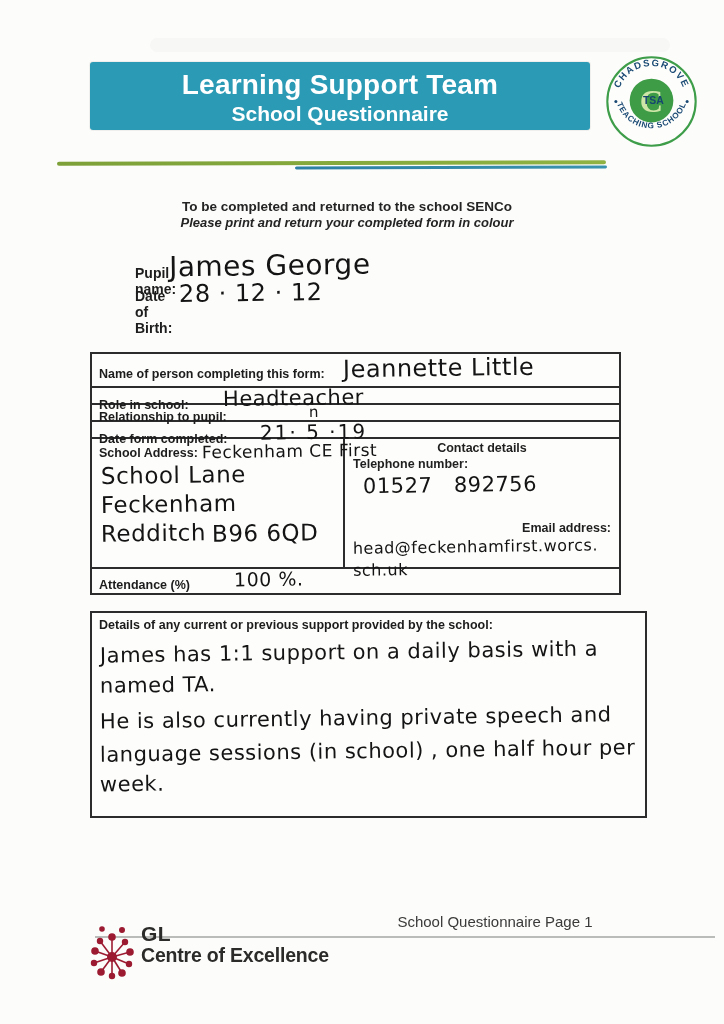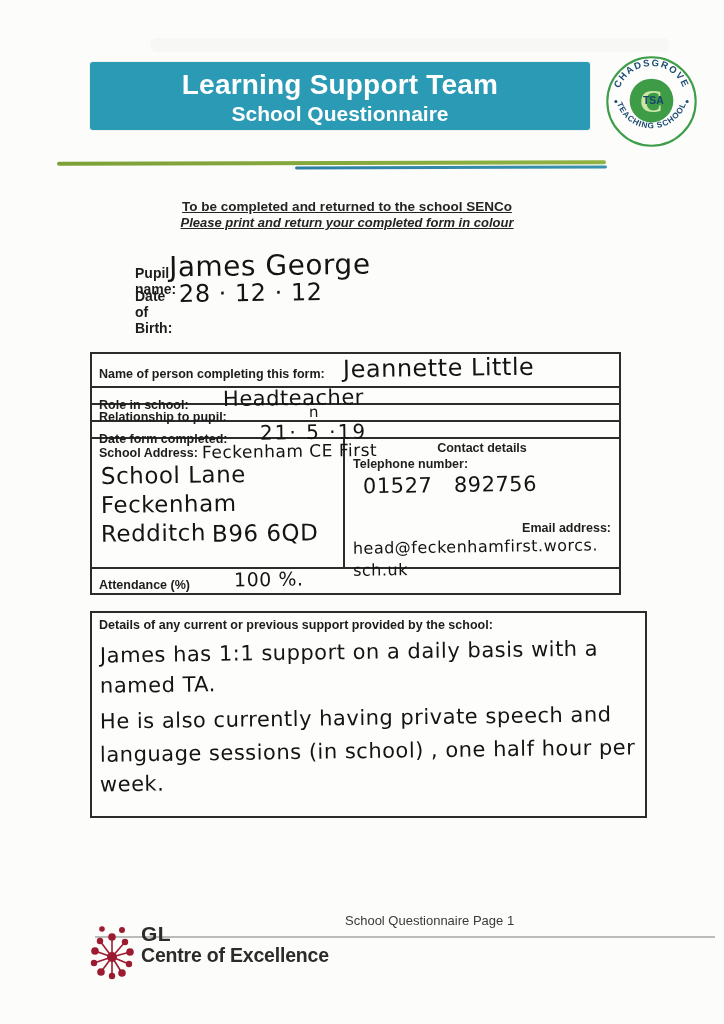--- a/index.html
+++ b/index.html
@@ -20,21 +20,21 @@
   .banner-title{font-size:28px;font-weight:bold;padding-top:7px;letter-spacing:0.2px;}
   .banner-subtitle{font-size:21px;font-weight:bold;margin-top:1px;}
   
   .logo{position:absolute;left:604px;top:54px;width:95px;height:95px;}
   
   .line-green{position:absolute;left:57px;top:161px;width:549px;height:3.5px;
     border-radius:2px;transform:rotate(-0.15deg);}
   .line-blue{position:absolute;left:295px;top:166px;width:312px;height:3px;
     border-radius:2px;transform:rotate(-0.2deg);}
   
-  .instructions{position:absolute;left:20px;top:199px;width:654px;text-align:center;color:#242424;text-decoration:underline;}
+  .instructions{position:absolute;left:20px;top:199px;width:654px;text-align:center;color:#242424;}
   .instr1{font-size:13.5px;font-weight:bold;}
   .instr2{font-size:13px;font-weight:bold;font-style:italic;margin-top:1px;}
   
   .pupil{position:absolute;left:95px;top:255px;}
   .plabel{font-size:14px;font-weight:bold;color:#1d1d1d;margin-left:40px;}
   .pupil-name-label{position:absolute;left:0;top:10px;}
   .pupil-name-value{position:absolute;left:74px;top:-6px;}
   .dob-label{position:absolute;left:0;top:33px;}
   .dob-value{position:absolute;left:84px;top:24px;letter-spacing:3px;}
   
@@ -71,22 +71,22 @@
   .email-lbl{margin-top:22px;text-align:right;}
   .email-val{margin-top:1px;line-height:22px;}
   .r-att{height:24px;}
   .r-att .hand{margin-left:40px;position:relative;top:-3px;z-index:2;}
   .stable{position:absolute;left:90px;top:611px;width:557px;height:207px;
     border:2px solid #2c2c2c;box-sizing:border-box;background:#fdfdfb;}
   .stable-header{font-size:12.5px;font-weight:bold;padding:5px 7px 0 7px;color:#1c1c1c;}
   .support-lines{padding:4px 6px 0 8px;}
   .support-line{line-height:33px;}
   
-  .footer-page{position:absolute;left:345px;top:913px;width:300px;text-align:left;
-    font-size:13px;color:#3a3a3a;}
+  .footer-page{position:absolute;left:345px;top:913px;width:300px;text-align:center;
+    font-size:15px;color:#3a3a3a;}
   .footer-line{position:absolute;left:95px;top:936px;width:620px;height:2px;background:#b9bcb9;}
   .gl-logo{position:absolute;left:86px;top:924px;width:54px;height:62px;}
   .gl-text{position:absolute;left:141px;top:924px;color:#2b2b29;}
   .gl-name{font-size:21px;font-weight:800;line-height:20px;letter-spacing:0.5px;}
   .gl-sub{font-size:19.5px;font-weight:800;line-height:22px;letter-spacing:-0.2px;}
 </style>
 </head>
 <body>
 
 <div class="page">

